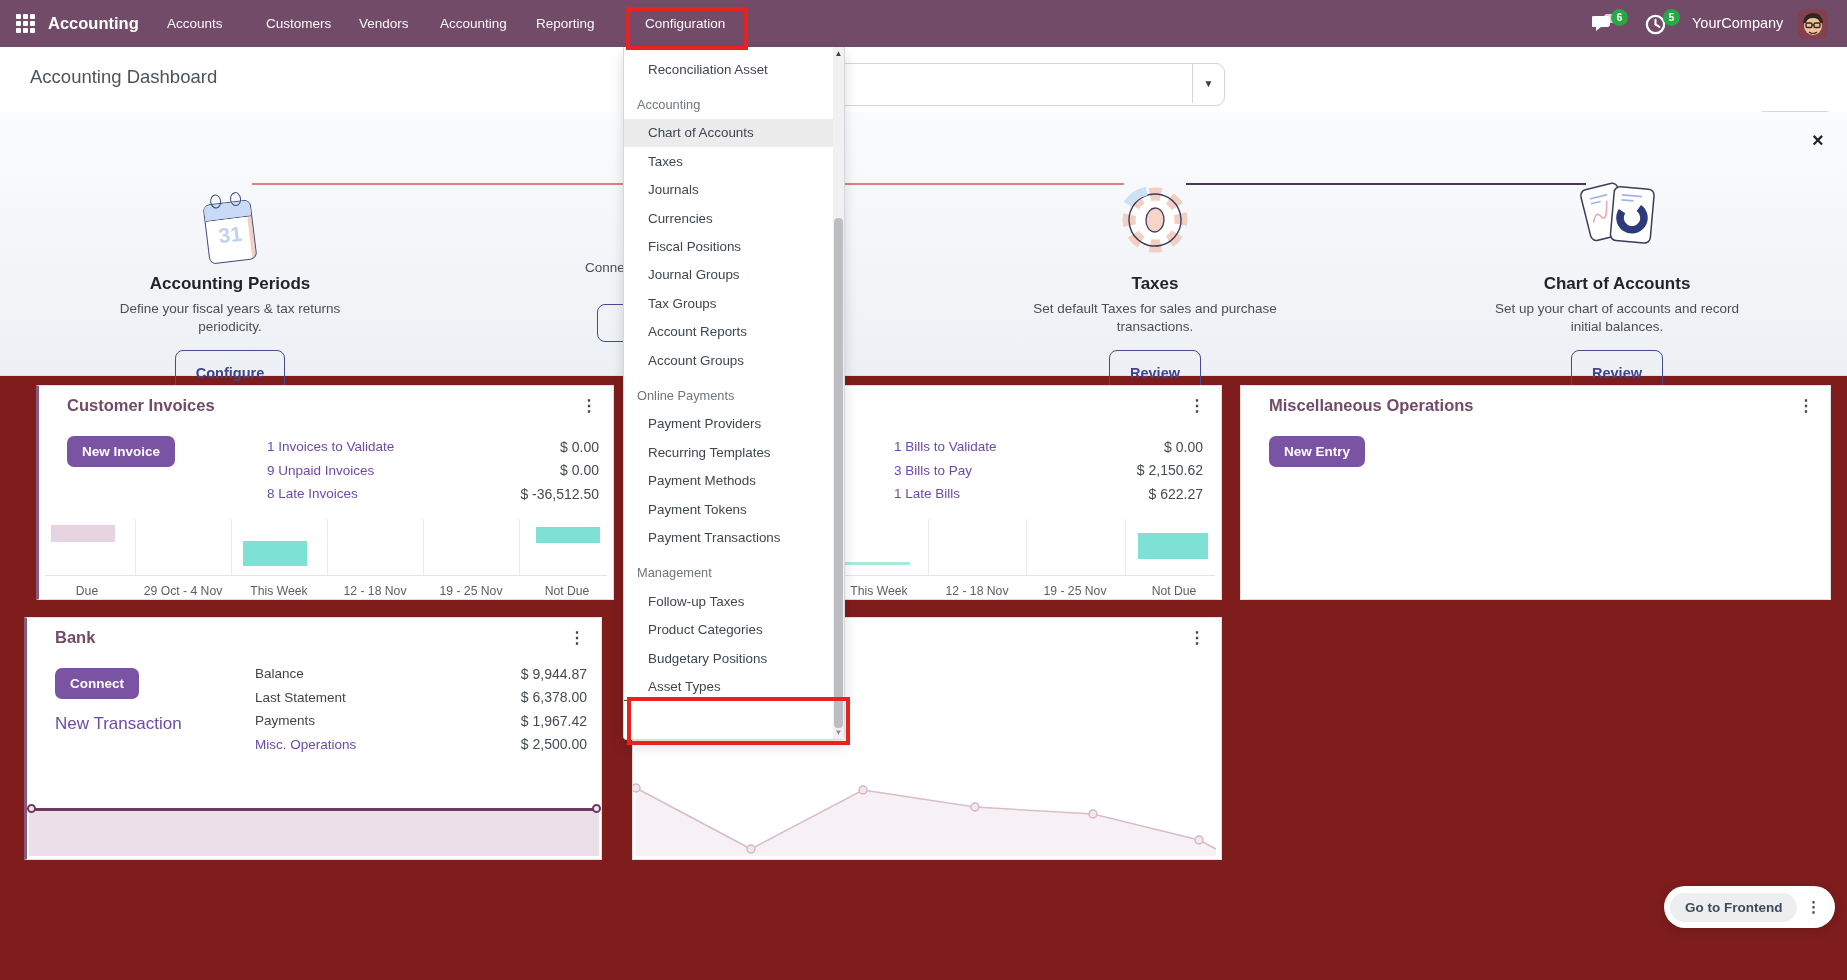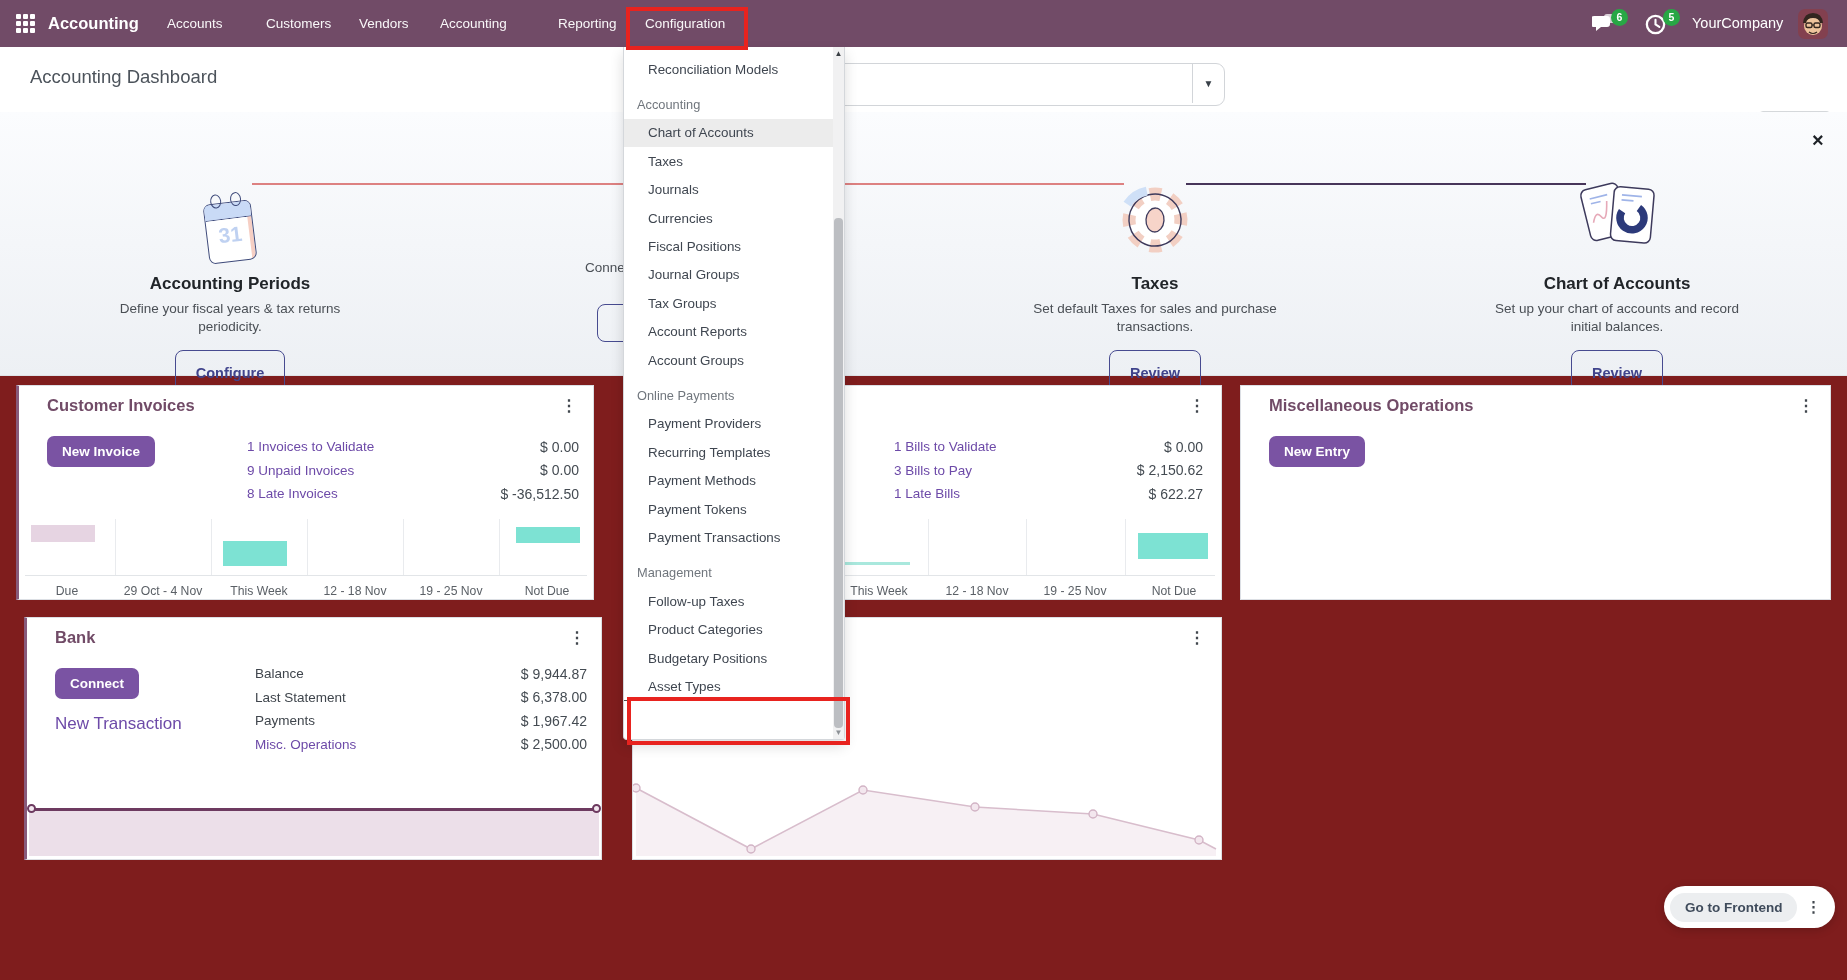--- a/index.html
+++ b/index.html
@@ -8,21 +8,21 @@
 
   
   .navbar{position:absolute;left:0;top:0;width:1847px;height:47px;background:#714B67;z-index:10;}
   .apps-grid{position:absolute;left:16px;top:14px;width:20px;height:20px;
     display:grid;grid-template-columns:repeat(3,5px);grid-template-rows:repeat(3,5px);gap:2px;cursor:pointer;}
   .apps-grid span{background:#fff;border-radius:1px;}
   .brand{position:absolute;left:48px;top:0;height:47px;line-height:47px;color:#fff;
     font-size:16.5px;font-weight:bold;cursor:pointer;}
   .navitem{position:absolute;top:0;height:47px;line-height:47px;color:rgba(255,255,255,.96);
     font-size:13.5px;cursor:pointer;white-space:nowrap;}
-  .nv0{left:167px}.nv1{left:266px}.nv2{left:359px}.nv3{left:440px}.nv4{left:558px}.nv5{left:645px}
+  .nv0{left:167px}.nv1{left:266px}.nv2{left:359px}.nv3{left:440px}.nv4{left:536px}.nv5{left:645px}
   .nav-right-icon{position:absolute;top:13px;cursor:pointer;}
   .msg-ic{left:1592px;}
   .clk-ic{left:1644px;}
   .badge{position:absolute;top:9px;width:17px;height:17px;border-radius:50%;background:#28a745;
     color:#fff;font-size:10.5px;font-weight:bold;text-align:center;line-height:17px;z-index:11;}
   .bdg1{left:1611px}.bdg2{left:1663px}
   .company{position:absolute;left:1692px;top:0;height:47px;line-height:47px;color:#fff;font-size:14.5px;cursor:pointer;}
   .avatar{position:absolute;left:1798px;top:9px;width:30px;height:30px;border-radius:7px;overflow:hidden;cursor:pointer;}
 
   
@@ -59,21 +59,21 @@
   .cal-ring{position:absolute;top:-10px;width:9px;height:12px;border:1.6px solid #3e4a7a;border-radius:50%;background:transparent;}
   .cr1{left:7px}.cr2{left:27px}
   
   .partial-text{position:absolute;left:585px;top:148px;width:38px;overflow:hidden;white-space:nowrap;
     font-size:13.5px;color:#4a4f55;}
   .partial-btn{position:absolute;left:597px;top:192px;width:180px;height:36px;border:1px solid #474b90;border-radius:8px;cursor:pointer;}
 
   
   .card{position:absolute;background:#fff;border:1px solid #dcdfe4;box-sizing:border-box;}
   .stripe{border-left:3px solid #875a7b;}
-  .card-ci{left:16px;top:385px;width:578px;height:215px;}
+  .card-ci{left:36px;top:385px;width:578px;height:215px;}
   .card-vb{left:632px;top:385px;width:590px;height:215px;}
   .card-mo{left:1240px;top:385px;width:591px;height:215px;}
   .card-bk{left:24px;top:617px;width:578px;height:243px;}
   .card-cash{left:632px;top:617px;width:590px;height:243px;}
   .card-title{position:absolute;left:28px;top:10px;font-size:16.5px;font-weight:bold;color:#714b67;cursor:pointer;}
   .kebab{position:absolute;right:16px;top:10px;color:#41474e;font-size:16px;font-weight:bold;cursor:pointer;}
   .btn-primary{position:absolute;left:28px;top:50px;background:#7a53a3;color:#fff;border:none;border-radius:7px;
     padding:8px 15px;font-size:13.5px;font-weight:bold;cursor:pointer;}
   .card-link{color:#6d4aa8;text-decoration:none;font-size:13.5px;cursor:pointer;}
   .rows{position:absolute;top:49px;left:228px;right:14px;}
@@ -363,21 +363,21 @@
           <circle cx="230" cy="172" r="4"></circle>
         <circle cx="342" cy="189" r="4"></circle>
           <circle cx="460" cy="196" r="4"></circle>
           <circle cx="566" cy="222" r="4"></circle>
       </g>
     </svg>
   </div>
 
   <div class="dropdown">
     <ul class="dd-list">
-      <li class="dd-item">Reconciliation Models</li>
+      <li class="dd-item">Reconciliation Asset</li>
       <li class="dd-header">Accounting</li>
       <li class="dd-item dd-hover">Chart of Accounts</li>
       <li class="dd-item">Taxes</li>
       <li class="dd-item">Journals</li>
       <li class="dd-item">Currencies</li>
       <li class="dd-item">Fiscal Positions</li>
       <li class="dd-item">Journal Groups</li>
       <li class="dd-item">Tax Groups</li>
       <li class="dd-item">Account Reports</li>
       <li class="dd-item">Account Groups</li>

